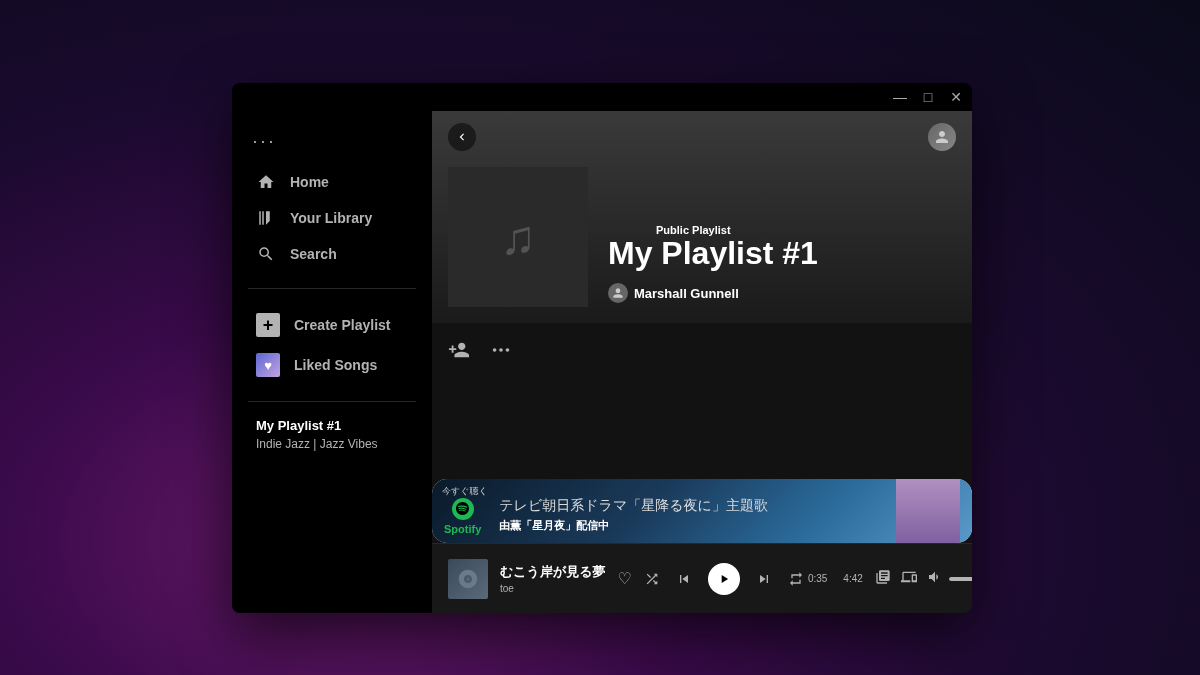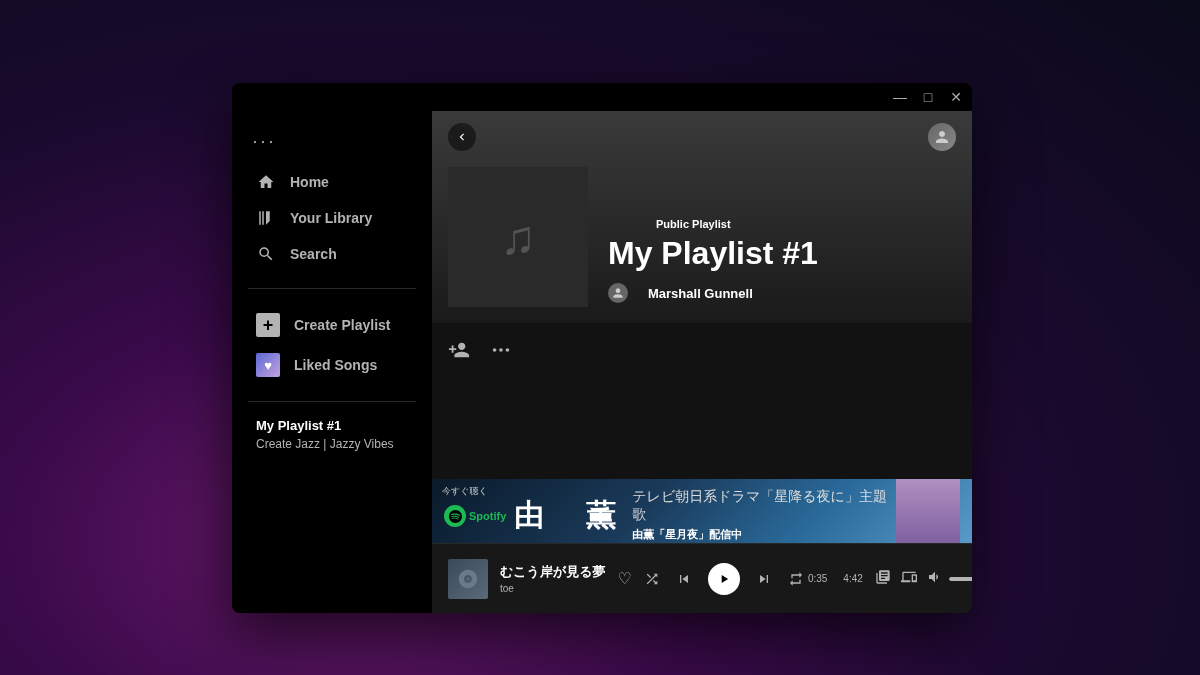--- a/index.html
+++ b/index.html
@@ -202,34 +202,33 @@
       font-size: 48px;
     }
     .playlist-details {
       flex: 1;
       padding-bottom: 4px;
     }
     .playlist-type {
       color: #fff;
       font-size: 11px;
       font-weight: 600;
-      margin-bottom: 6px;
       padding-left: 48px;
     }
     .playlist-title {
       color: #fff;
       font-size: 32px;
       font-weight: 900;
       margin-bottom: 12px;
       line-height: 1.1;
     }
     .playlist-owner {
       display: flex;
       align-items: center;
-      gap: 20px;
+      gap: 6px;
     }
     .owner-avatar {
       width: 20px;
       height: 20px;
       border-radius: 50%;
       background: #666;
       display: flex;
       align-items: center;
       justify-content: center;
       font-size: 10px;
@@ -259,20 +258,21 @@
     }
     
     .ad-banner {
       background: #e5e5e5;
       height: 64px;
       display: flex;
       align-items: center;
       overflow: hidden;
       flex-shrink: 0;
       position: relative;
+      border-radius: 15px;
     }
     .ad-content {
       width: 100%;
       height: 100%;
       background: linear-gradient(135deg, #0a1a2a 0%, #1a3a5a 40%, #2a6a9a 70%, #5a9aca 100%);
       display: flex;
       align-items: center;
       padding: 0 12px;
       position: relative;
       overflow: hidden;
@@ -494,21 +494,21 @@
           <div class="action-item">
             <div class="action-icon-liked">♥</div>
             <span>Liked Songs</span>
           </div>
         </div>
 
         <hr class="sidebar-divider2">
 
         <div class="playlist-section">
           <div class="playlist-name">My Playlist #1</div>
-          <div class="playlist-sub">Create Jazz | Jazzy Vibes</div>
+          <div class="playlist-sub">Indie Jazz | Jazz Vibes</div>
         </div>
       </div>
 
       <div class="main-panel">
 
         <div class="panel-header-gradient">
           <div class="panel-top-bar">
             <div class="back-btn">
               <svg width="14" height="14" viewBox="0 0 24 24" fill="white">
                 <path d="M15.41 16.59L10.83 12l4.58-4.59L14 6l-6 6 6 6 1.41-1.41z"></path>
@@ -557,30 +557,29 @@
           </div>
         </div>
 
         <div style="flex:1; background:#121212;"></div>
 
         <div class="ad-banner">
           <div class="ad-content">
 
             <div style="position:absolute; top:6px; left:10px; color:#ccc; font-size:9px;">今すぐ聴く</div>
 
-            <div style="display:flex; align-items:center; gap:3px; margin-top:10px; margin-right:8px; flex-shrink:0;">
+            <div style="display:flex; align-items:center; gap:3px; margin-top:10px; margin-right:8px; flex-shrink:0;flex-direction:column;">
               <div style="width:22px; height:22px; background:#1db954; border-radius:50%; display:flex; align-items:center; justify-content:center;">
                 <svg width="13" height="13" viewBox="0 0 24 24" fill="#000">
                   <path d="M12 0C5.4 0 0 5.4 0 12s5.4 12 12 12 12-5.4 12-12S18.66 0 12 0zm5.521 17.34c-.24.359-.66.48-1.021.24-2.82-1.74-6.36-2.101-10.561-1.141-.418.122-.779-.179-.899-.539-.12-.421.18-.78.54-.9 4.56-1.021 8.52-.6 11.64 1.32.42.18.479.659.301 1.02zm1.44-3.3c-.301.42-.841.6-1.262.3-3.239-1.98-8.159-2.58-11.939-1.38-.479.12-1.02-.12-1.14-.6-.12-.48.12-1.021.6-1.141C9.6 9.9 15 10.561 18.72 12.84c.361.181.54.78.241 1.2zm.12-3.36C15.24 8.4 8.82 8.16 5.16 9.301c-.6.179-1.2-.181-1.38-.721-.18-.601.18-1.2.72-1.381 4.26-1.26 11.28-1.02 15.721 1.621.539.3.719 1.02.419 1.56-.299.421-1.02.599-1.559.3z"></path>
                 </svg>
               </div>
               <span style="color:#1db954; font-size:11px; font-weight:900;">Spotify</span>
             </div>
 
-            <div style="color:#fff; font-size:30px; font-weight:900; letter-spacing:6px; margin-top:8px; flex-shrink:0;">由　薫</div>
 
             <div class="ad-sub-text" style="margin-left:10px; margin-top:8px;">
               <div class="ad-sub-line1" style="color:#ddd; font-size:14px; margin-bottom:3px;">テレビ朝日系ドラマ「星降る夜に」主題歌</div>
               <div class="ad-sub-line2" style="color:#fff; font-size:11px; font-weight:700;">由薫「星月夜」配信中</div>
             </div>
 
             <div style="width:64px; height:100%; background: linear-gradient(to bottom, #b090c0, #8060a0); flex-shrink:0;"></div>
           </div>
         </div>
 

